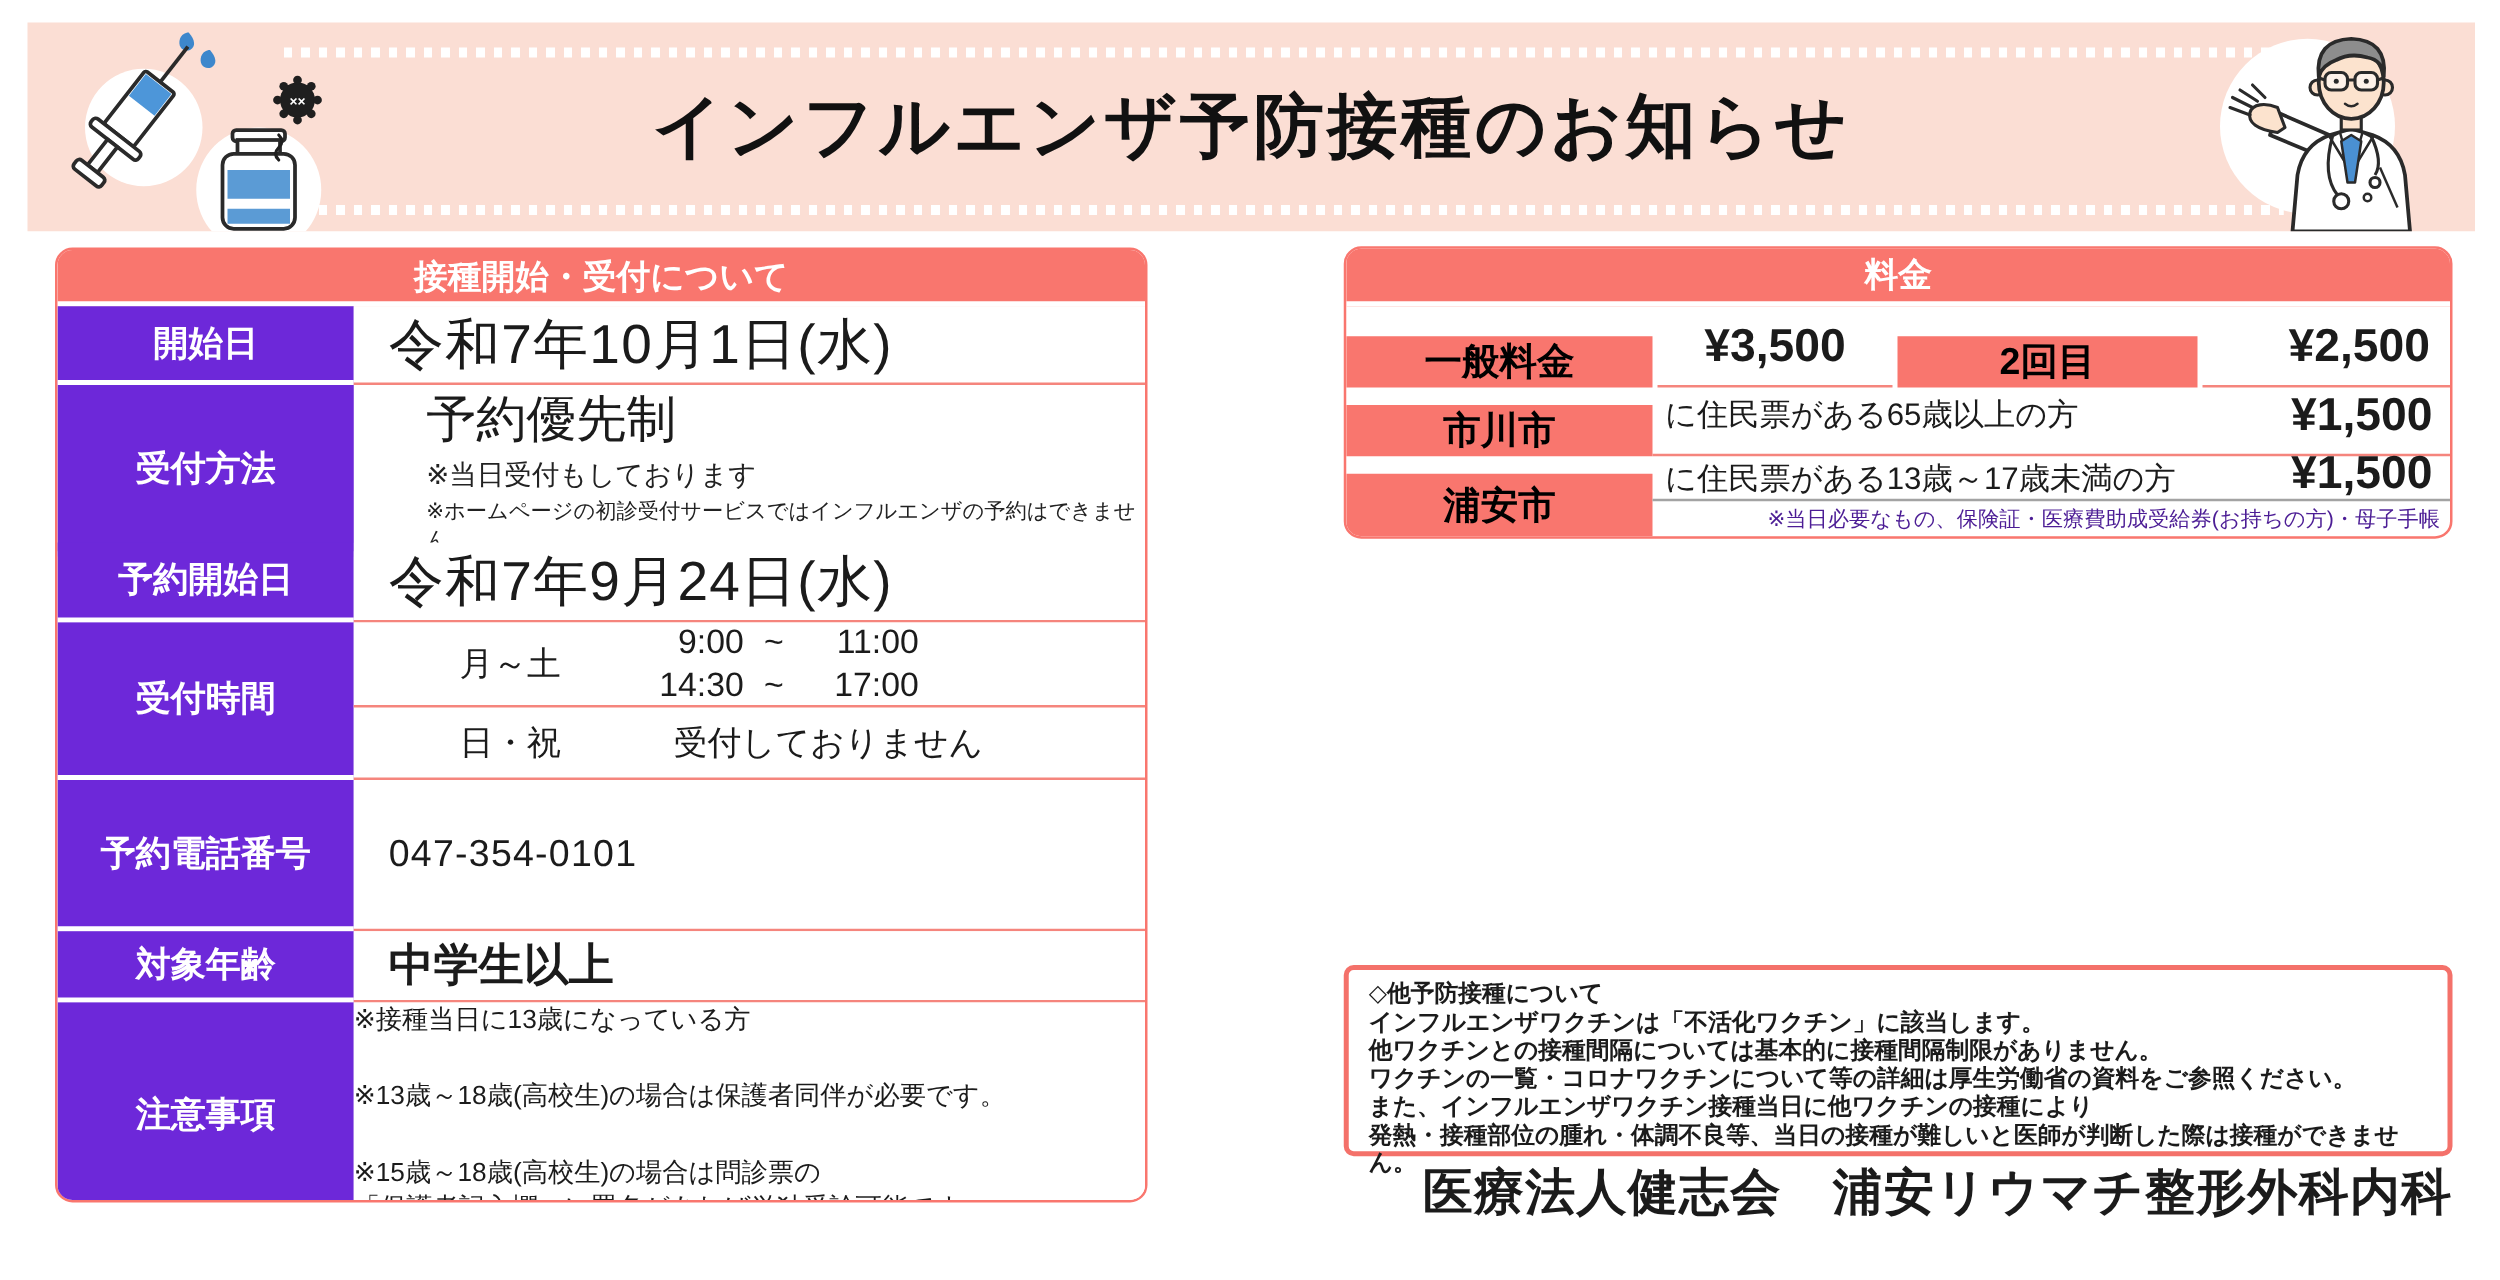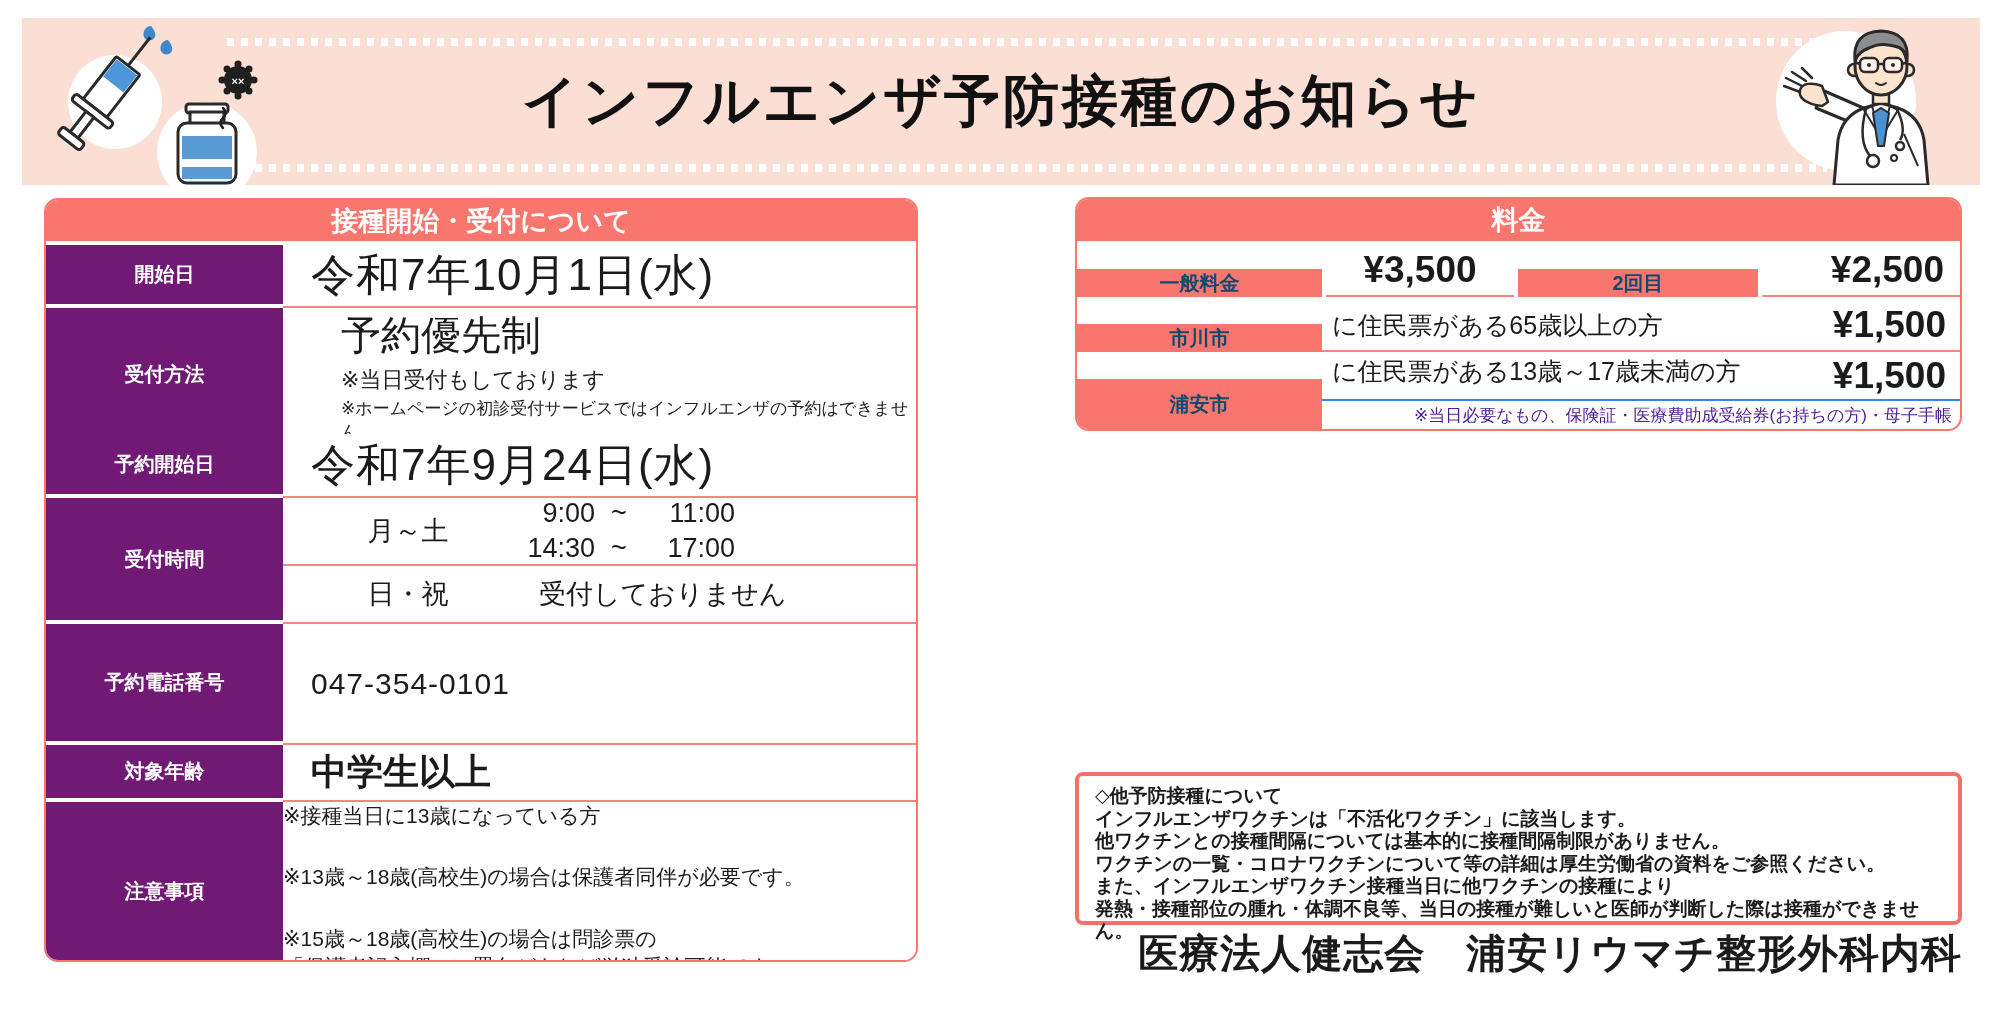--- a/index.html
+++ b/index.html
@@ -18,21 +18,21 @@
                 display:flex; align-items:center; justify-content:center;
                 font-size:56px; font-weight:900; letter-spacing:3px; color:#111; }
   .illu { position:absolute; }
   .illu-left { left:30px; top:20px; }
   .illu-right { left:1776px; top:6px; }
   .tbl { position:absolute; background:#fff; border:2px solid #F9766E; border-radius:14px; overflow:hidden; }
   .tbl-header { display:flex; align-items:center; justify-content:center;
                 background:#F9766E; color:#fff; font-weight:bold; font-size:27px;
                 border-bottom:4px solid #fff; }
   .row { display:grid; grid-template-columns:237px 1fr; }
-  .lab { background:#701a75; color:#fff; font-weight:bold; font-size:20px;
+  .lab { background:#6d28d9; color:#fff; font-weight:bold; font-size:28px;
          display:flex; align-items:center; justify-content:center; text-align:center;
          border-bottom:4px solid #fff; }
   .row:last-child .lab { border-bottom:none; }
   .val { background:#fff; border-bottom:2px solid #F5857D; }
   .row:last-child .val { border-bottom:none; }
 
   
   .schedule { left:44px; top:198px; width:874px; }
   .schedule .tbl-header { height:45px; }
   .v-center { display:flex; align-items:center; }
@@ -55,30 +55,30 @@
   .age-val { font-size:36px; font-weight:bold; padding-left:28px; }
   .cautions-wrap { display:flex; flex-direction:column; justify-content:center; gap:33px; }
   .caution-note { font-size:21px; line-height:1.35; }
 
   
   .price { left:1075px; top:197px; width:887px; }
   .price .tbl-header { height:46px; }
   .price-row1 { display:grid; grid-template-columns:245px 188px 240px 1fr; column-gap:4px; height:52px; margin-bottom:3px; }
   .price-row2 { display:grid; grid-template-columns:245px 1fr; column-gap:0; height:52px; margin-bottom:3px; }
   .price-row3 { display:grid; grid-template-columns:245px 1fr; height:74px; }
-  .p-lab { background:#F9766E; color:#0c4a6e; font-weight:bold; font-size:20px;
+  .p-lab { background:#F9766E; color:#000000; font-weight:bold; font-size:30px;
            display:flex; align-items:center; justify-content:center;margin-top:24px; }
   .p-price { font-weight:bold; font-size:37px; display:flex; align-items:center; }
   .p-price.center { justify-content:center; border-bottom:2px solid #F5857D; }
   .p-price.right { justify-content:flex-end; padding-right:16px; border-bottom:2px solid #F5857D; }
   .p-desc-line { display:flex; align-items:center; border-bottom:2px solid #F5857D; }
   .p-desc { font-size:25px; padding-left:10px; flex:1; }
   .p-desc-price { font-weight:bold; font-size:37px; padding-right:14px; }
   .p-r3-val { display:flex; flex-direction:column; }
-  .p-r3-top { height:46px; display:flex; align-items:flex-start; border-bottom:2px solid #3b82f6; }
+  .p-r3-top { height:46px; display:flex; align-items:flex-end; border-bottom:2px solid #a3a3a3; }
   .p-r3-note { flex:1; display:flex; align-items:center; justify-content:flex-end;
                font-size:17px; padding-right:8px; color:#4c1d95; }
 
   
   .checklist { left:1075px; top:440px; width:887px; height:325px; }
   .checklist .tbl-header { height:47px; font-size:28px; }
   .check-body { padding:30px 26px 0 26px; }
   .check-item { font-size:26px; margin-bottom:44px; }
 
   

